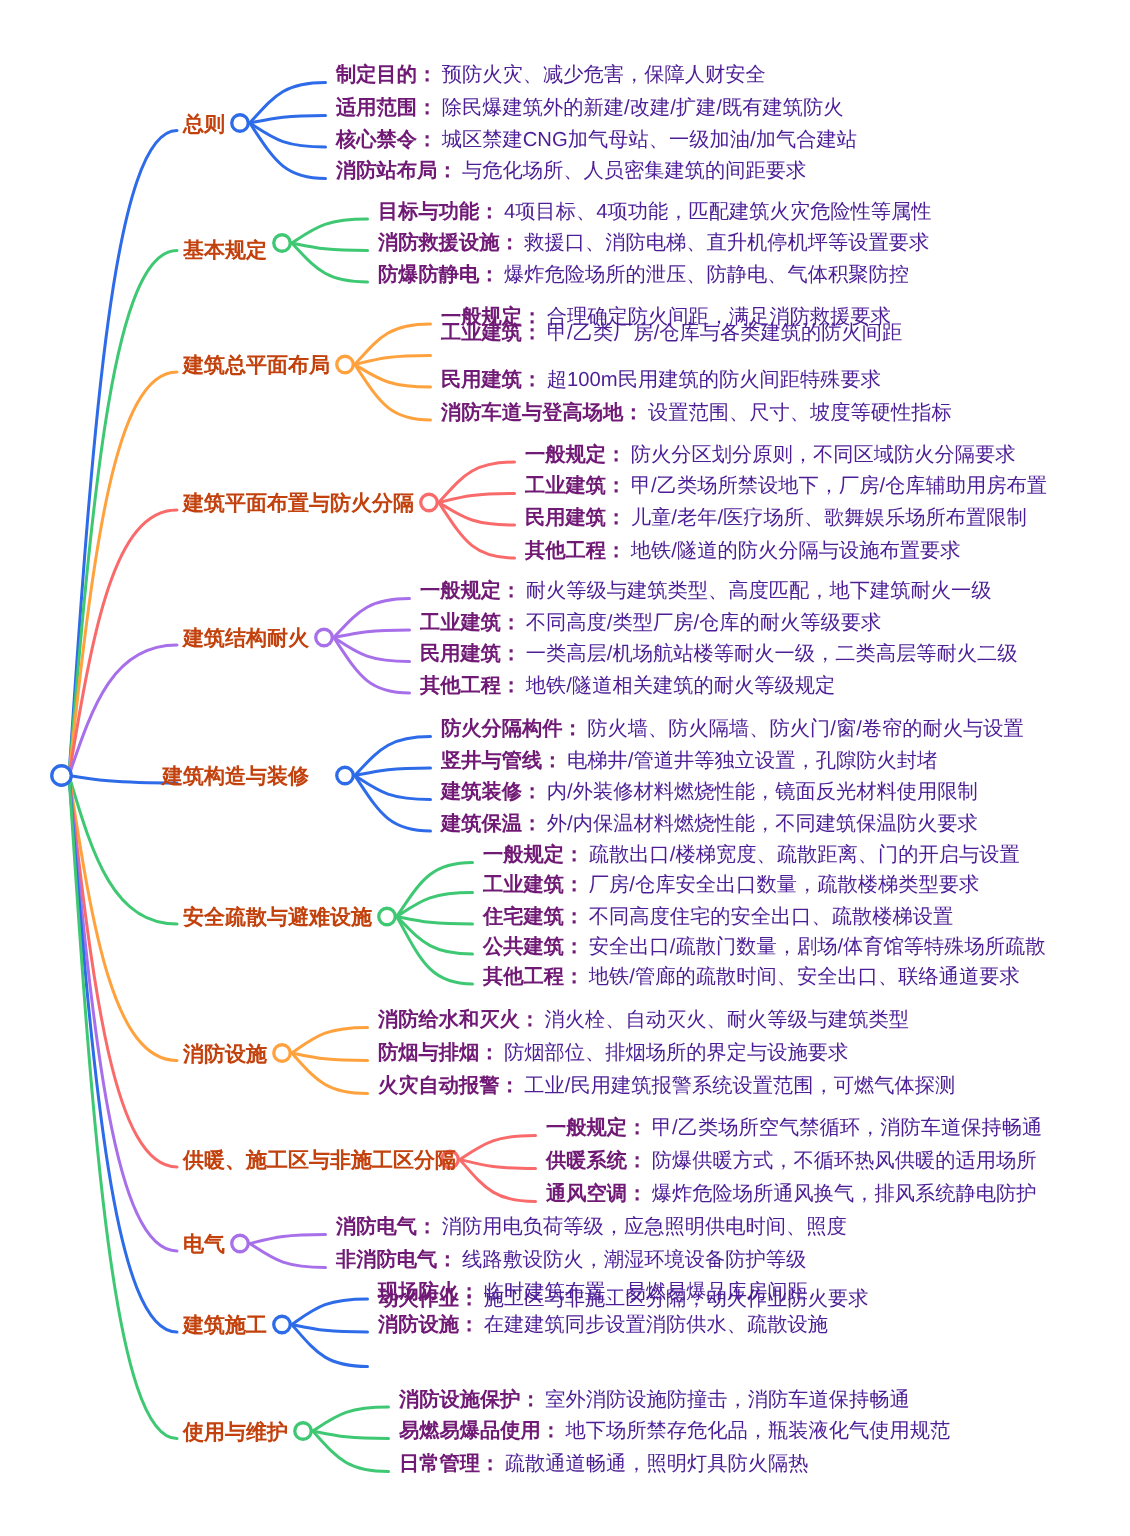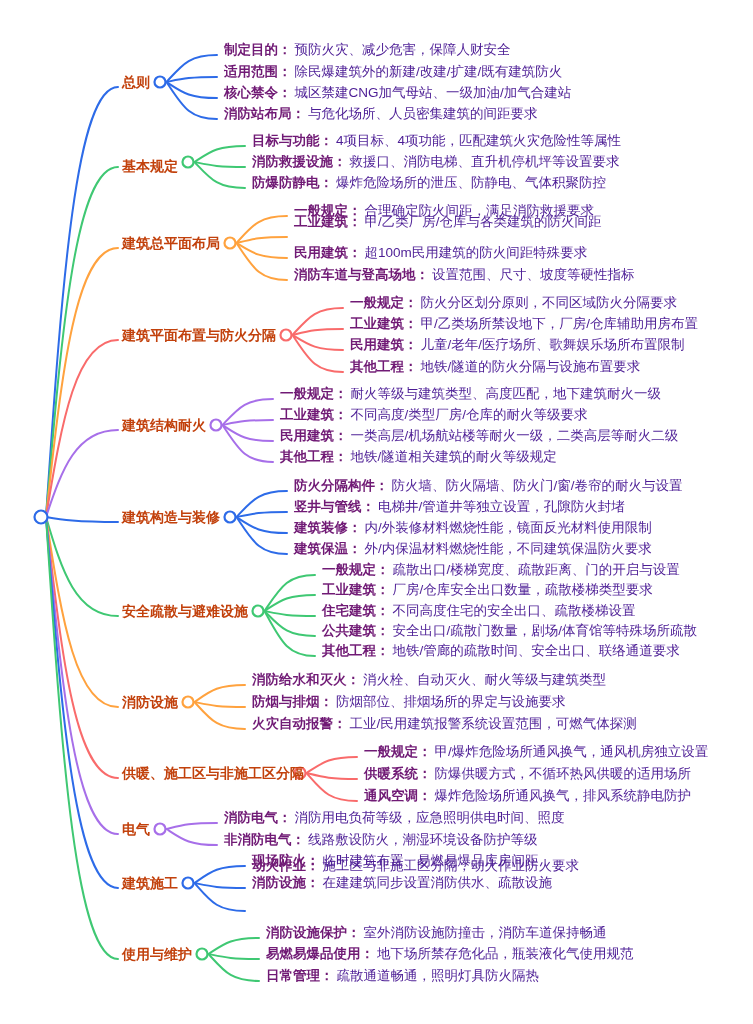--- a/index.html
+++ b/index.html
@@ -127,37 +127,37 @@
       <div class="topic" style="left: 122px; top: 325px;">建筑平面布置与防火分隔</div>
       <div class="leaf" style="top: 293px; left: 350px;"><span class="pfx">一般规定：</span><span class="txt">防火分区划分原则，不同区域防火分隔要求</span></div>
       <div class="leaf" style="top: 314px; left: 350px;"><span class="pfx">工业建筑：</span><span class="txt">甲/乙类场所禁设地下，厂房/仓库辅助用房布置</span></div>
       <div class="leaf" style="top: 335px; left: 350px;"><span class="pfx">民用建筑：</span><span class="txt">儿童/老年/医疗场所、歌舞娱乐场所布置限制</span></div>
       <div class="leaf" style="top: 357px; left: 350px;"><span class="pfx">其他工程：</span><span class="txt">地铁/隧道的防火分隔与设施布置要求</span></div>
       <div class="topic" style="left: 122px; top: 415px;">建筑结构耐火</div>
       <div class="leaf" style="top: 384px; left: 280px;"><span class="pfx">一般规定：</span><span class="txt">耐火等级与建筑类型、高度匹配，地下建筑耐火一级</span></div>
       <div class="leaf" style="top: 405px; left: 280px;"><span class="pfx">工业建筑：</span><span class="txt">不同高度/类型厂房/仓库的耐火等级要求</span></div>
       <div class="leaf" style="top: 426px; left: 280px;"><span class="pfx">民用建筑：</span><span class="txt">一类高层/机场航站楼等耐火一级，二类高层等耐火二级</span></div>
       <div class="leaf" style="top: 447px; left: 280px;"><span class="pfx">其他工程：</span><span class="txt">地铁/隧道相关建筑的耐火等级规定</span></div>
-      <div class="topic" style="left: 122px; top: 507px;">建筑构造与装修</div>
+      <div class="topic" style="left: 108px; top: 507px;">建筑构造与装修</div>
       <div class="leaf" style="top: 476px; left: 294px;"><span class="pfx">防火分隔构件：</span><span class="txt">防火墙、防火隔墙、防火门/窗/卷帘的耐火与设置</span></div>
       <div class="leaf" style="top: 497px; left: 294px;"><span class="pfx">竖井与管线：</span><span class="txt">电梯井/管道井等独立设置，孔隙防火封堵</span></div>
       <div class="leaf" style="top: 518px; left: 294px;"><span class="pfx">建筑装修：</span><span class="txt">内/外装修材料燃烧性能，镜面反光材料使用限制</span></div>
       <div class="leaf" style="top: 539px; left: 294px;"><span class="pfx">建筑保温：</span><span class="txt">外/内保温材料燃烧性能，不同建筑保温防火要求</span></div>
       <div class="topic" style="left: 122px; top: 601px;">安全疏散与避难设施</div>
       <div class="leaf" style="top: 560px; left: 322px;"><span class="pfx">一般规定：</span><span class="txt">疏散出口/楼梯宽度、疏散距离、门的开启与设置</span></div>
       <div class="leaf" style="top: 580px; left: 322px;"><span class="pfx">工业建筑：</span><span class="txt">厂房/仓库安全出口数量，疏散楼梯类型要求</span></div>
       <div class="leaf" style="top: 601px; left: 322px;"><span class="pfx">住宅建筑：</span><span class="txt">不同高度住宅的安全出口、疏散楼梯设置</span></div>
       <div class="leaf" style="top: 621px; left: 322px;"><span class="pfx">公共建筑：</span><span class="txt">安全出口/疏散门数量，剧场/体育馆等特殊场所疏散</span></div>
       <div class="leaf" style="top: 641px; left: 322px;"><span class="pfx">其他工程：</span><span class="txt">地铁/管廊的疏散时间、安全出口、联络通道要求</span></div>
       <div class="topic" style="left: 122px; top: 692px;">消防设施</div>
       <div class="leaf" style="top: 670px; left: 252px;"><span class="pfx">消防给水和灭火：</span><span class="txt">消火栓、自动灭火、耐火等级与建筑类型</span></div>
       <div class="leaf" style="top: 692px; left: 252px;"><span class="pfx">防烟与排烟：</span><span class="txt">防烟部位、排烟场所的界定与设施要求</span></div>
       <div class="leaf" style="top: 714px; left: 252px;"><span class="pfx">火灾自动报警：</span><span class="txt">工业/民用建筑报警系统设置范围，可燃气体探测</span></div>
       <div class="topic" style="left: 122px; top: 763px;">供暖、施工区与非施工区分隔</div>
-      <div class="leaf" style="top: 742px; left: 364px;"><span class="pfx">一般规定：</span><span class="txt">甲/爆炸危险场所通风换气，通风机房独立设置</span></div>
+      <div class="leaf" style="top: 742px; left: 364px;"><span class="pfx">一般规定：</span><span class="txt">甲/乙类场所空气禁循环，消防车道保持畅通</span></div>
       <div class="leaf" style="top: 764px; left: 364px;"><span class="pfx">供暖系统：</span><span class="txt">防爆供暖方式，不循环热风供暖的适用场所</span></div>
       <div class="leaf" style="top: 786px; left: 364px;"><span class="pfx">通风空调：</span><span class="txt">爆炸危险场所通风换气，排风系统静电防护</span></div>
       <div class="topic" style="left: 122px; top: 819px;">电气</div>
       <div class="leaf" style="top: 808px; left: 224px;"><span class="pfx">消防电气：</span><span class="txt">消防用电负荷等级，应急照明供电时间、照度</span></div>
       <div class="leaf" style="top: 830px; left: 224px;"><span class="pfx">非消防电气：</span><span class="txt">线路敷设防火，潮湿环境设备防护等级</span></div>
       <div class="topic" style="left: 122px; top: 873px;">建筑施工</div>
       <div class="leaf" style="top: 851px; left: 252px;"><span class="pfx">现场防火：</span><span class="txt">临时建筑布置、易燃易爆品库房间距</span></div>
       <div class="leaf" style="top: 873px; left: 252px;"><span class="pfx">消防设施：</span><span class="txt">在建建筑同步设置消防供水、疏散设施</span></div>
       <div class="leaf" style="top: 856px; left: 252px;"><span class="pfx">动火作业：</span><span class="txt">施工区与非施工区分隔，动火作业防火要求</span></div>
       <div class="topic" style="left: 122px; top: 944px;">使用与维护</div>

